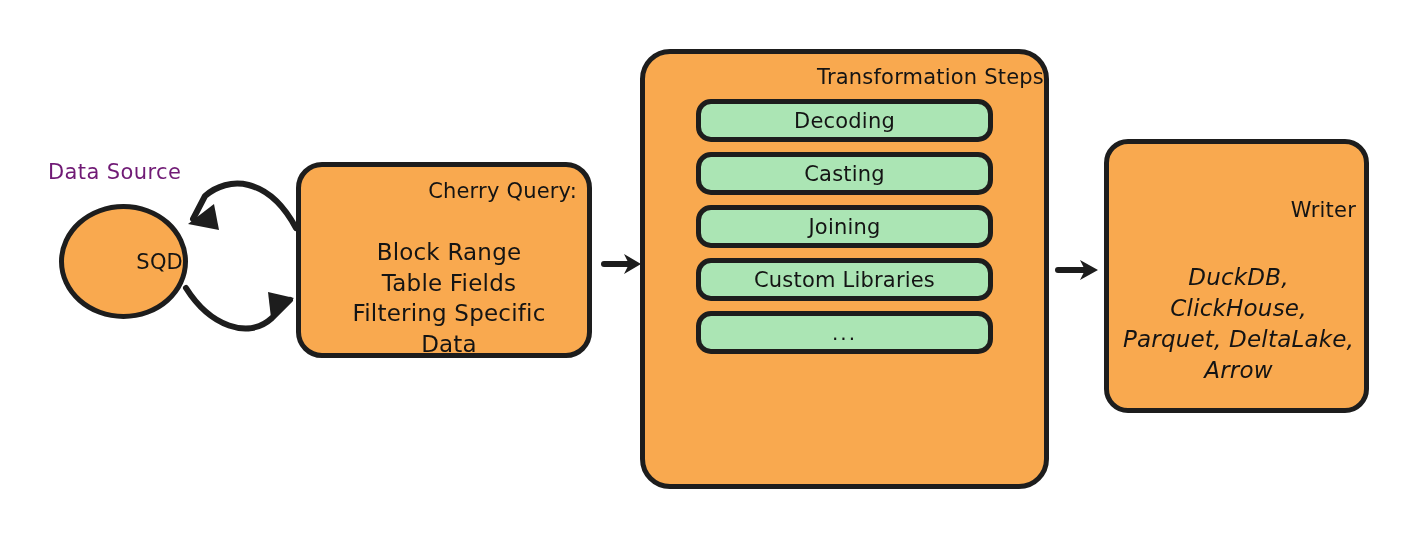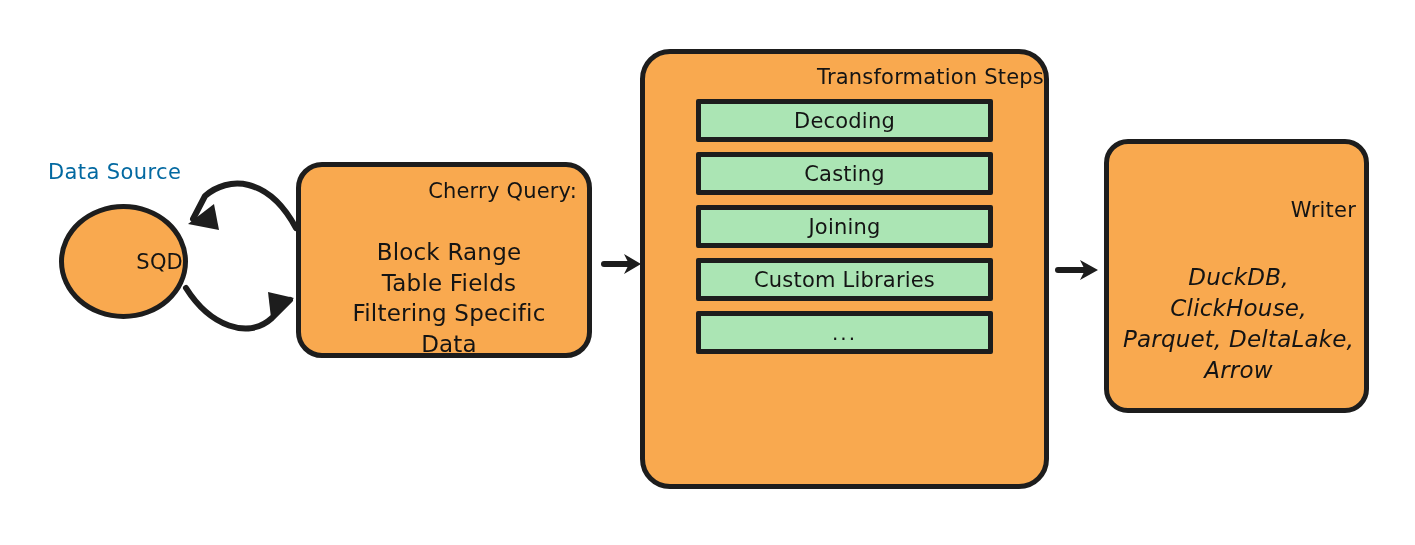--- a/index.html
+++ b/index.html
@@ -34,21 +34,21 @@
     letter-spacing: .2px;
   }
   .orange { background: #F9A94F; }
 
   
   #data-source-label {
     position: absolute;
     left: 48px;
     top: 160px;
     font-size: 21px;
-    color: #0369a1;
+    color: #701a75;
     white-space: nowrap;
     letter-spacing: .4px;
   }
 
   
   #sqd-node {
     left: 59px;
     top: 204px;
     width: 129px;
     height: 115px;
@@ -97,21 +97,21 @@
     flex-direction: column;
     align-items: center;
     gap: 10px;
   }
   .step-chip {
     position: relative;
     box-sizing: border-box;
     width: 297px;
     height: 43px;
     border: 5px solid #1d1d1d;
-    border-radius: 2px;
+    border-radius: 15px;
     background: #ABE5B4;
     display: flex;
     align-items: center;
     justify-content: center;
     font-size: 21px;
     color: #141414;
     white-space: nowrap;
   }
   .step-chip.ellipsis { font-size: 20px; letter-spacing: 2px; }
 

